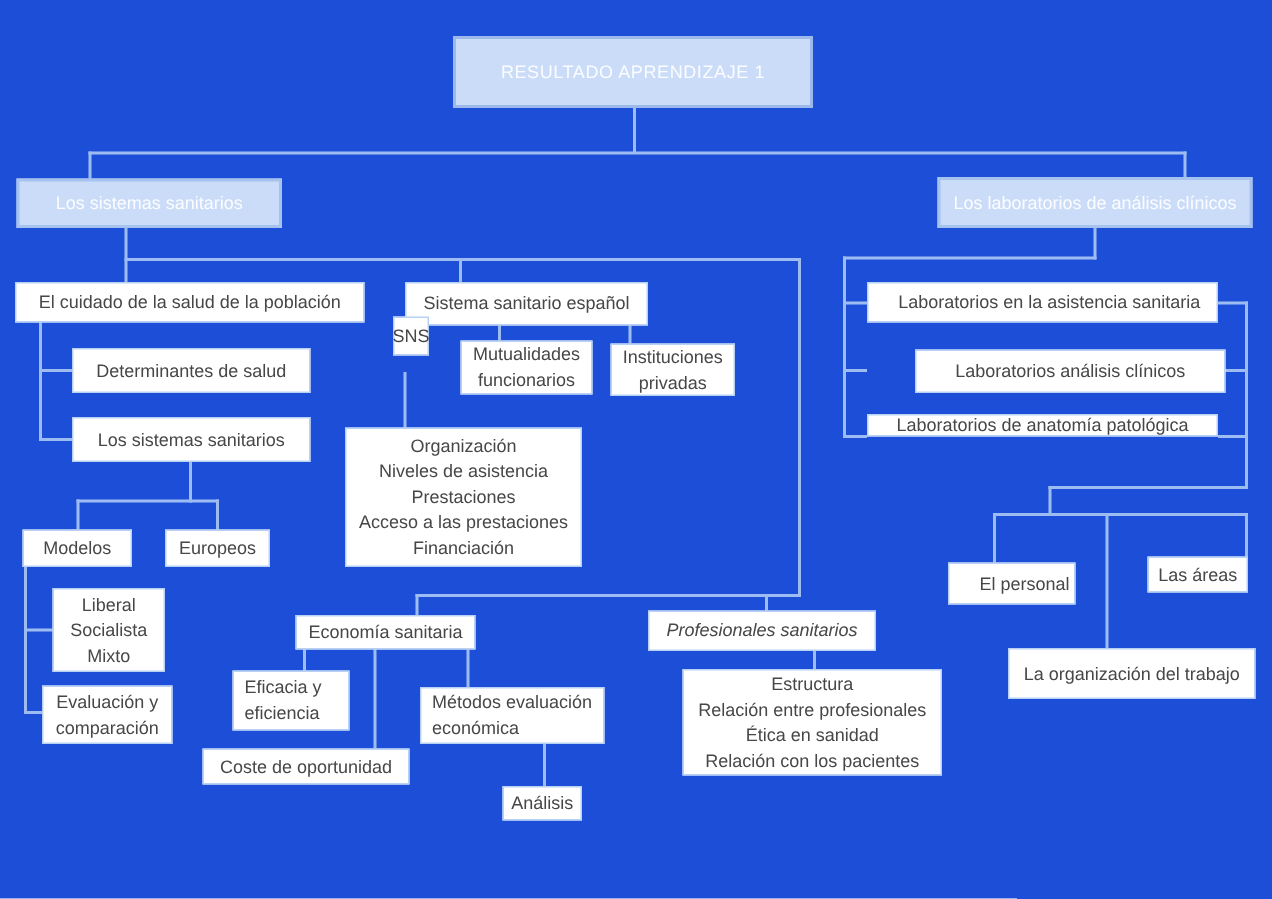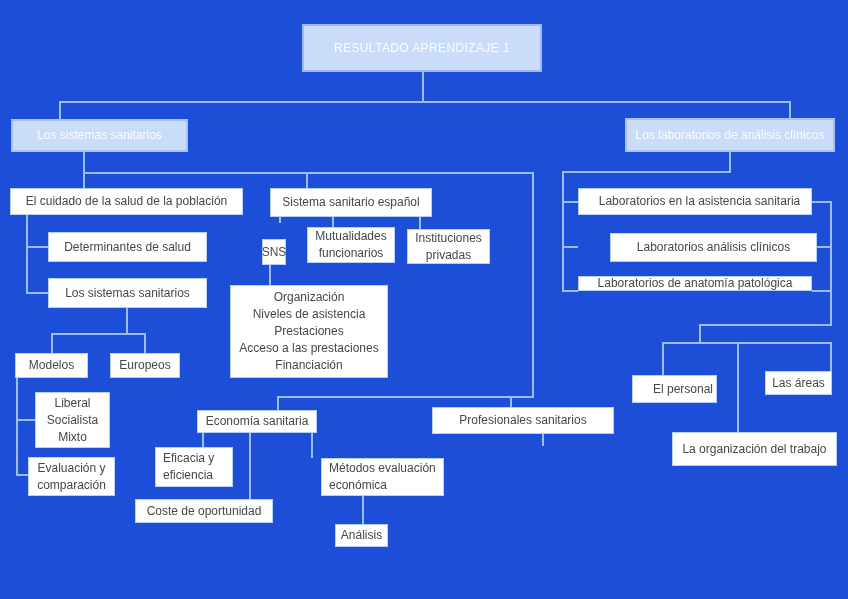--- a/index.html
+++ b/index.html
@@ -122,21 +122,21 @@
       <span>Socialista</span>
       <span>Mixto</span>
     </div>
     <div class="node node" style="left: 28px; top: 457px; width: 87px; height: 39px;">
       <span>Evaluación y</span>
       <span>comparación</span>
     </div>
     <div class="node node" style="left: 270px; top: 188px; width: 162px; height: 29px;">
       <span>Sistema sanitario español</span>
     </div>
-    <div class="node node" style="left: 262px; top: 239px; width: 24px; height: 26px;">
+    <div class="node node" style="left: 262px; top: 211px; width: 24px; height: 26px;">
       <span>SNS</span>
     </div>
     <div class="node node" style="left: 307px; top: 227px; width: 88px; height: 36px;">
       <span>Mutualidades</span>
       <span>funcionarios</span>
     </div>
     <div class="node node" style="left: 407px; top: 229px; width: 83px; height: 35px;">
       <span>Instituciones</span>
       <span>privadas</span>
     </div>
@@ -147,32 +147,38 @@
       <span>Acceso a las prestaciones</span>
       <span>Financiación</span>
     </div>
     <div class="node node" style="left: 197px; top: 410px; width: 120px; height: 23px;">
       <span>Economía sanitaria</span>
     </div>
     <div class="node node left-align" style="left: 155px; top: 447px; width: 78px; height: 40px;">
       <span>Eficacia y</span>
       <span>eficiencia</span>
     </div>
-    <div class="node node left-align" style="left: 280px; top: 458px; width: 123px; height: 38px; margin-left: 41px;">
+    <div class="node node left-align" style="left: 280px; top: 458px; width: 123px; height: 38px;">
       <span>Métodos evaluación</span>
       <span>económica</span>
     </div>
     <div class="node node" style="left: 135px; top: 499px; width: 138px; height: 24px;">
       <span>Coste de oportunidad</span>
     </div>
     <div class="node node" style="left: 335px; top: 524px; width: 53px; height: 23px;">
       <span>Análisis</span>
     </div>
-    <div class="node node" style="left: 432px; top: 407px; width: 182px; height: 27px;">
+    <div class="node node" style="left: 432px; top: 407px; width: 152px; height: 27px; font-style: italic;">
       <span>Profesionales sanitarios</span>
+    </div>
+    <div class="node node" style="left: 455px; top: 446px; width: 173px; height: 71px;">
+      <span>Estructura</span>
+      <span>Relación entre profesionales</span>
+      <span>Ética en sanidad</span>
+      <span>Relación con los pacientes</span>
     </div>
     <div class="node node" style="left: 578px; top: 188px; width: 234px; height: 27px; padding-left: 12px;">
       <span>Laboratorios en la asistencia sanitaria</span>
     </div>
     <div class="node node" style="left: 610px; top: 233px; width: 207px; height: 29px;">
       <span>Laboratorios análisis clínicos</span>
     </div>
     <div class="node node" style="left: 578px; top: 276px; width: 234px; height: 15px;">
       <span>Laboratorios de anatomía patológica</span>
     </div>

